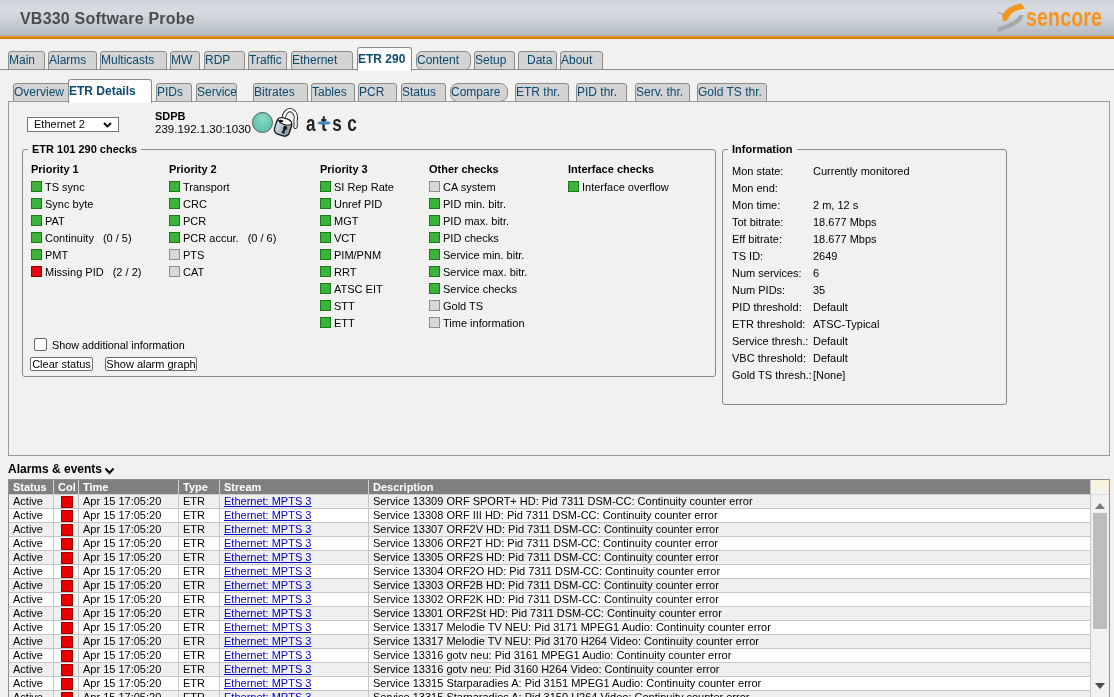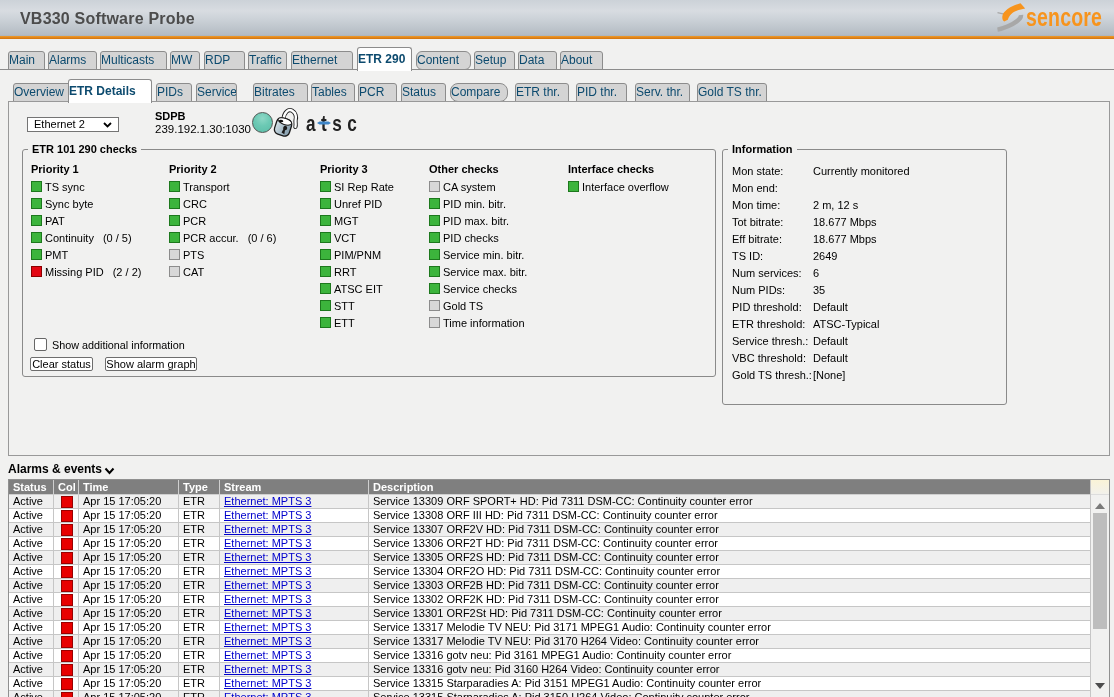--- a/index.html
+++ b/index.html
@@ -74,21 +74,21 @@
 <div class="tab" style="left:8px;top:51px;width:37px;">Main</div>
 <div class="tab" style="left:48px;top:51px;width:49px;">Alarms</div>
 <div class="tab" style="left:100px;top:51px;width:67px;">Multicasts</div>
 <div class="tab" style="left:170px;top:51px;width:30px;">MW</div>
 <div class="tab" style="left:204px;top:51px;width:41px;">RDP</div>
 <div class="tab" style="left:248px;top:51px;width:39px;">Traffic</div>
 <div class="tab" style="left:291px;top:51px;width:62px;">Ethernet</div>
 <div class="tab act" style="left:357px;top:47px;width:55px;height:24px;line-height:22px;">ETR 290</div>
 <div class="tab" style="left:416px;top:51px;width:55px;border-radius:6px;">Content</div>
 <div class="tab" style="left:474px;top:51px;width:41px;">Setup</div>
-<div class="tab" style="left:518px;top:51px;width:39px;">Data</div>
+<div class="tab" style="left:518px;top:51px;width:39px;padding-left:8px;">Data</div>
 <div class="tab" style="left:560px;top:51px;width:43px;">About</div>
 <div class="abs" id="line1"></div>
 
 <div class="tab" style="left:13px;top:83px;width:62px;">Overview</div>
 <div class="tab act" style="left:68px;top:79px;width:84px;height:24px;line-height:22px;">ETR Details</div>
 <div class="tab" style="left:156px;top:83px;width:36px;">PIDs</div>
 <div class="tab" style="left:196px;top:83px;width:41px;">Services</div>
 <div class="tab" style="left:253px;top:83px;width:55px;">Bitrates</div>
 <div class="tab" style="left:311px;top:83px;width:44px;">Tables</div>
 <div class="tab" style="left:358px;top:83px;width:39px;">PCR</div>

